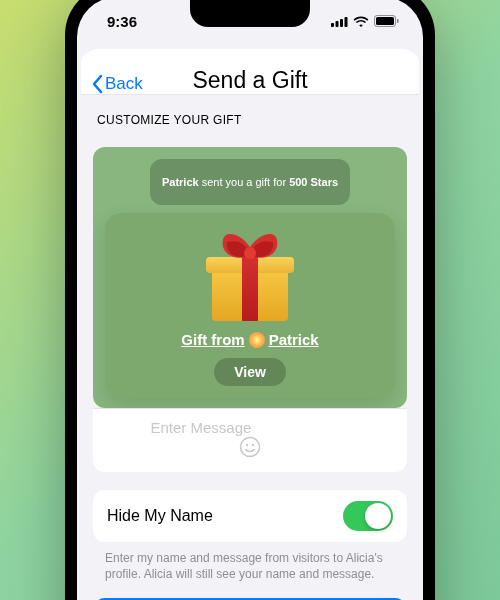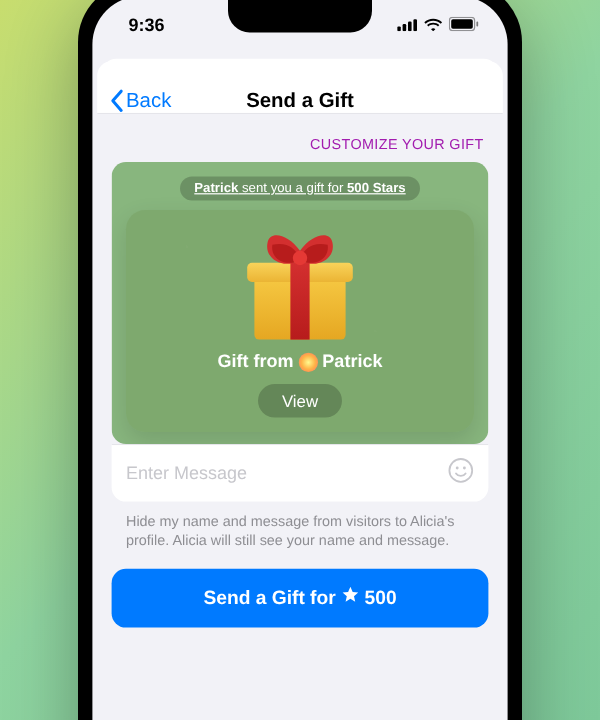--- a/index.html
+++ b/index.html
@@ -37,59 +37,59 @@
       margin: 6px 4px 0 4px;
       height: 44px; display: flex; align-items: flex-end; justify-content: center;
       background: #fff; border-bottom: 0.5px solid #e5e5ea;
       border-radius: 12px 12px 0 0;
     }
     .back-btn {
       position: absolute; left: 10px; display: flex; align-items: center;
       color: #007aff; font-size: 17px; cursor: pointer;
     }
     .back-btn svg { margin-right: 2px; }
-    .nav-title { font-size: 17px; font-weight: 700; }
+    .nav-title { font-size: 23px; font-weight: 400; }
     .content { margin: 0 4px; background:#f2f2f7; padding: 0 0 12px 0; }
     .section-header {
-      font-size: 12px; color: #a21caf; text-transform: uppercase;
-      padding: 18px 16px 8px 16px; letter-spacing: 0.3px; text-align: right;
+      font-size: 12px; color: #000000; text-transform: uppercase;
+      padding: 18px 16px 20px 16px; letter-spacing: 0.3px;
     }
     .preview {
       margin: 0 12px; border-radius: 12px; overflow: hidden;
       background: #88b67e;
       background-image: radial-gradient(circle at 20% 30%, rgba(255,255,255,0.05) 1px, transparent 1px),
                         radial-gradient(circle at 70% 60%, rgba(255,255,255,0.04) 1px, transparent 1px);
       padding: 12px 12px 10px 12px;
     }
     .banner {
       background: rgba(0,0,0,0.2); color: #fff; font-size: 11px;
-      border-radius: 12px; padding: 4px 12px; width: fit-content; margin: 0 auto 8px auto; text-decoration: underline;
+      border-radius: 12px; padding: 17px 12px; width: fit-content; margin: 0 auto 8px auto;
     }
     .banner b { font-weight: 600; }
     .bubble {
       background: rgba(120,160,100,0.6); border-radius: 16px;
       padding: 14px 16px 12px 16px; text-align: center;
       box-shadow: 0 8px 20px rgba(0,0,0,0.12);
     }
     .gift-box { width: 100px; height: 90px; margin: 4px auto 10px auto; position: relative; }
     .box-body { position:absolute; bottom:0; left:12px; width:76px; height:52px; background: linear-gradient(#f6c842,#e5a722); border-radius:4px;}
     .box-lid { position:absolute; bottom:48px; left:6px; width:88px; height:16px; background: linear-gradient(#f9d35a,#ebb434); border-radius:4px;}
     .ribbon-v { position:absolute; bottom:0; left:42px; width:16px; height:64px; background: linear-gradient(#d32f2f,#b71c1c); }
     .bow { position:absolute; top:-6px; left:50%; transform:translateX(-50%); }
     .bow svg { display:block; }
-    .gift-title { color:#fff; font-weight:600; font-size:15px; margin-bottom:4px; display:flex; align-items:center; justify-content:center; gap:4px;}
+    .gift-title { color:#fff; font-weight:600; font-size:15px; margin-bottom:4px; display:flex; align-items:center; justify-content:center; gap:4px;text-decoration:underline;}
     .gift-sub { color:#f0f5ec; font-size:12px; line-height:1.3; }
     .view-btn {
       margin: 10px auto 0 auto; background: rgba(0,0,0,0.2); color:#fff;
-      font-size:14px; font-weight:400; padding:6px 20px; border-radius:16px; width:fit-content;
+      font-size:14px; font-weight:700; padding:6px 20px; border-radius:16px; width:fit-content;
       cursor:pointer;
     }
     .msg-row {
       margin: 0 12px; background:#fff; border-radius:0 0 12px 12px; border-top:0.5px solid #e5e5ea;
-      display:flex; align-items:center; padding:10px 12px;
+      display:flex; align-items:center; padding:10px 12px;flex-direction:column;
     }
     .msg-input { flex:1; border:none; outline:none; font-size:15px; color:#000; background:transparent;}
     .msg-input::placeholder { color:#c7c7cc; }
     .emoji-btn { color:#c7c7cc; cursor:pointer; }
     .toggle-row {
       margin: 18px 12px 0 12px; background:#fff; border-radius:12px;
       display:flex; align-items:center; justify-content:space-between;
       padding:11px 14px; font-size:16px;
     }
     .toggle {
@@ -187,21 +187,25 @@
         <span class="emoji-btn">
           <svg width="22" height="22" viewBox="0 0 22 22">
               <circle cx="11" cy="11" r="9.5" stroke="#c7c7cc" stroke-width="1.5" fill="none"></circle>
               <circle cx="8" cy="9" r="1.2" fill="#c7c7cc"></circle>
               <circle cx="14" cy="9" r="1.2" fill="#c7c7cc"></circle>
               <path d="M7 13.5c1 1.5 2.5 2 4 2s3-.5 4-2" stroke="#c7c7cc" stroke-width="1.5" fill="none" stroke-linecap="round"></path>
             </svg>
         </span>
       </div>
 
-      <div class="hint">Hide my name and message from visitors to Alicia's profile. Alicia will still see your name and message.</div>
+      <div class="toggle-row">
+        <span>Hide My Name</span>
+        <div class="toggle"></div>
+      </div>
+      <div class="hint">Enter my name and message from visitors to Alicia's profile. Alicia will still see your name and message.</div>
 
       <div class="cta">
         <span>Send a Gift for</span>
         <span>
           <svg width="16" height="16" viewBox="0 0 16 16">
               <path d="M8 1l1.9 4.3 4.6.4-3.5 3.1 1 4.6L8 11l-4 2.4 1-4.6L1.5 5.7l4.6-.4z" fill="#fff"></path>
             </svg>
         </span>
           <span>500</span>
       </div>

